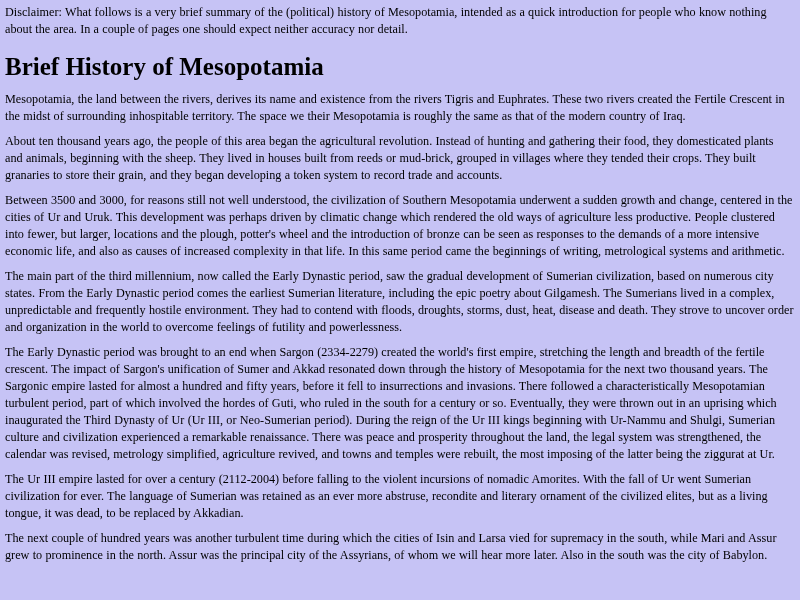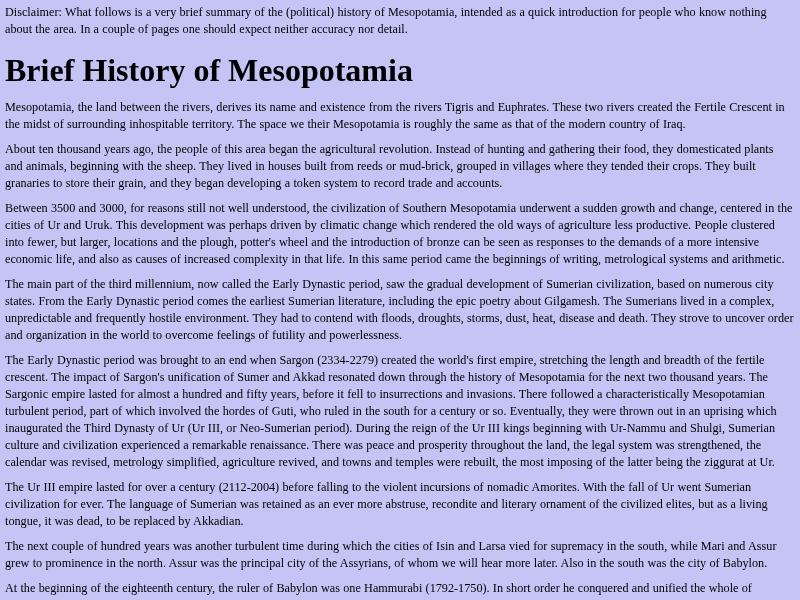--- a/index.html
+++ b/index.html
@@ -22,21 +22,21 @@
     margin: 8px 0;
     line-height: 17px;
     word-spacing: 0.02em;
   }
   .screen p.first {
     margin-top: 0;
   }
   .screen h1 {
     font-family: inherit;
     font-weight: bold;
-    font-size: 32px;
+    font-size: 25px;
     line-height: 1.18;
     margin: 14px 0 9px 0;
   }
 </style>
 </head>
 <body>
 
 <div class="screen" style="background: rgb(198, 195, 245); color: rgb(0, 0, 0);">
   <p class="first">Disclaimer: What follows is a very brief summary of the (political) history of Mesopotamia, intended as a quick introduction for people who know nothing about the area. In a couple of pages one should expect neither accuracy nor detail.</p>
 
@@ -49,14 +49,13 @@
   <p>Between 3500 and 3000, for reasons still not well understood, the civilization of Southern Mesopotamia underwent a sudden growth and change, centered in the cities of Ur and Uruk. This development was perhaps driven by climatic change which rendered the old ways of agriculture less productive. People clustered into fewer, but larger, locations and the plough, potter's wheel and the introduction of bronze can be seen as responses to the demands of a more intensive economic life, and also as causes of increased complexity in that life. In this same period came the beginnings of writing, metrological systems and arithmetic.</p>
 
   <p>The main part of the third millennium, now called the Early Dynastic period, saw the gradual development of Sumerian civilization, based on numerous city states. From the Early Dynastic period comes the earliest Sumerian literature, including the epic poetry about Gilgamesh. The Sumerians lived in a complex, unpredictable and frequently hostile environment. They had to contend with floods, droughts, storms, dust, heat, disease and death. They strove to uncover order and organization in the world to overcome feelings of futility and powerlessness.</p>
 
   <p>The Early Dynastic period was brought to an end when Sargon (2334-2279) created the world's first empire, stretching the length and breadth of the fertile crescent. The impact of Sargon's unification of Sumer and Akkad resonated down through the history of Mesopotamia for the next two thousand years. The Sargonic empire lasted for almost a hundred and fifty years, before it fell to insurrections and invasions. There followed a characteristically Mesopotamian turbulent period, part of which involved the hordes of Guti, who ruled in the south for a century or so. Eventually, they were thrown out in an uprising which inaugurated the Third Dynasty of Ur (Ur III, or Neo-Sumerian period). During the reign of the Ur III kings beginning with Ur-Nammu and Shulgi, Sumerian culture and civilization experienced a remarkable renaissance. There was peace and prosperity throughout the land, the legal system was strengthened, the calendar was revised, metrology simplified, agriculture revived, and towns and temples were rebuilt, the most imposing of the latter being the ziggurat at Ur.</p>
 
   <p>The Ur III empire lasted for over a century (2112-2004) before falling to the violent incursions of nomadic Amorites. With the fall of Ur went Sumerian civilization for ever. The language of Sumerian was retained as an ever more abstruse, recondite and literary ornament of the civilized elites, but as a living tongue, it was dead, to be replaced by Akkadian.</p>
 
   <p>The next couple of hundred years was another turbulent time during which the cities of Isin and Larsa vied for supremacy in the south, while Mari and Assur grew to prominence in the north. Assur was the principal city of the Assyrians, of whom we will hear more later. Also in the south was the city of Babylon.</p>
 
-  <p>At the beginning of the eighteenth century, the ruler of Babylon was one Hammurabi (1792-1750). In short order he conquered and unified the whole of</p>
 </div>
 
 </body></html>

